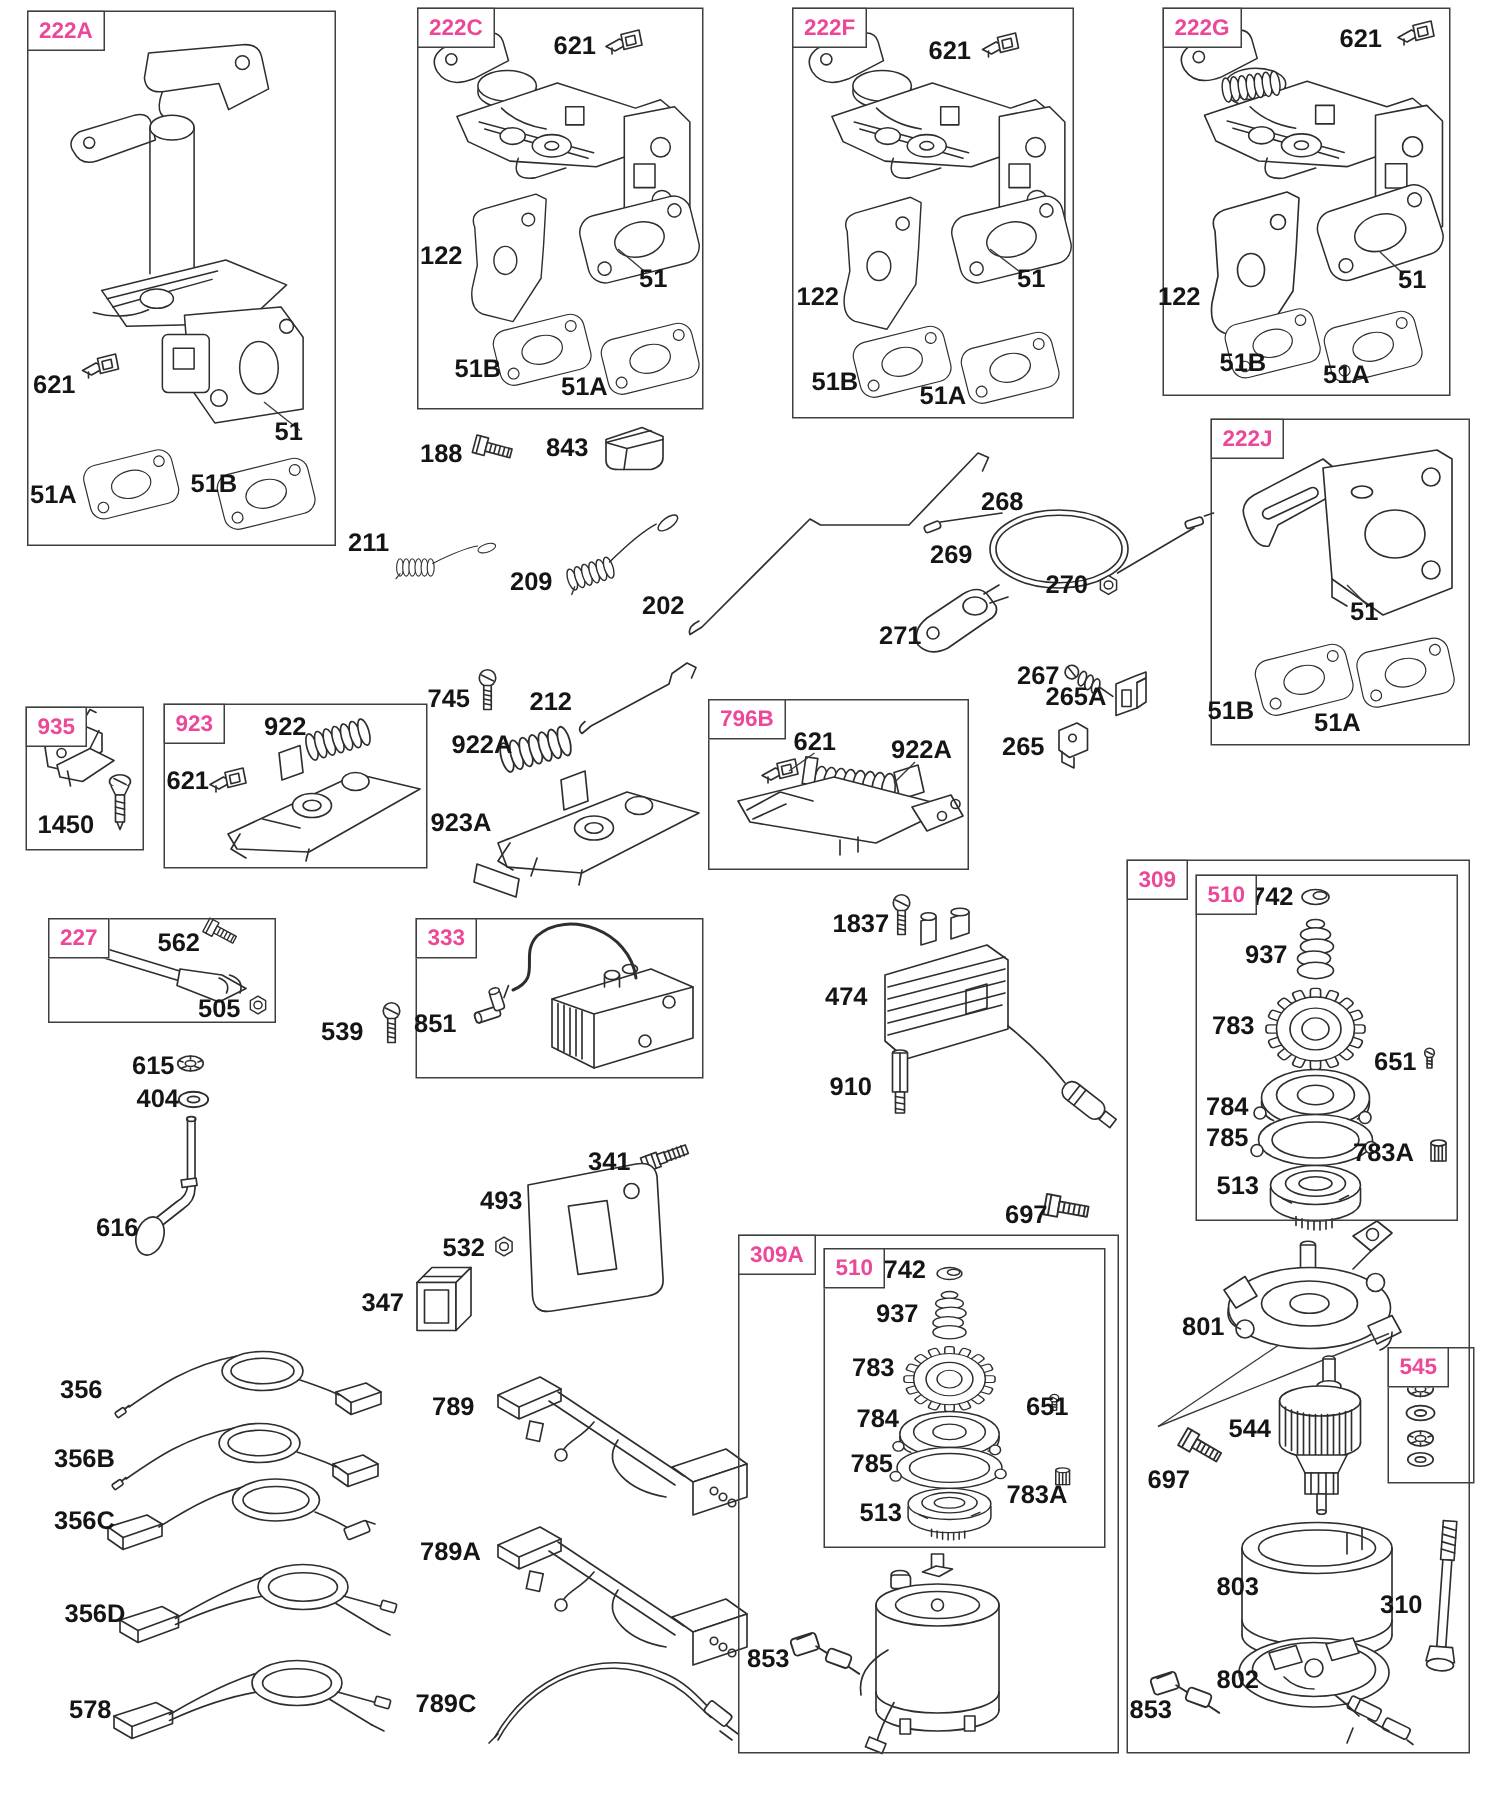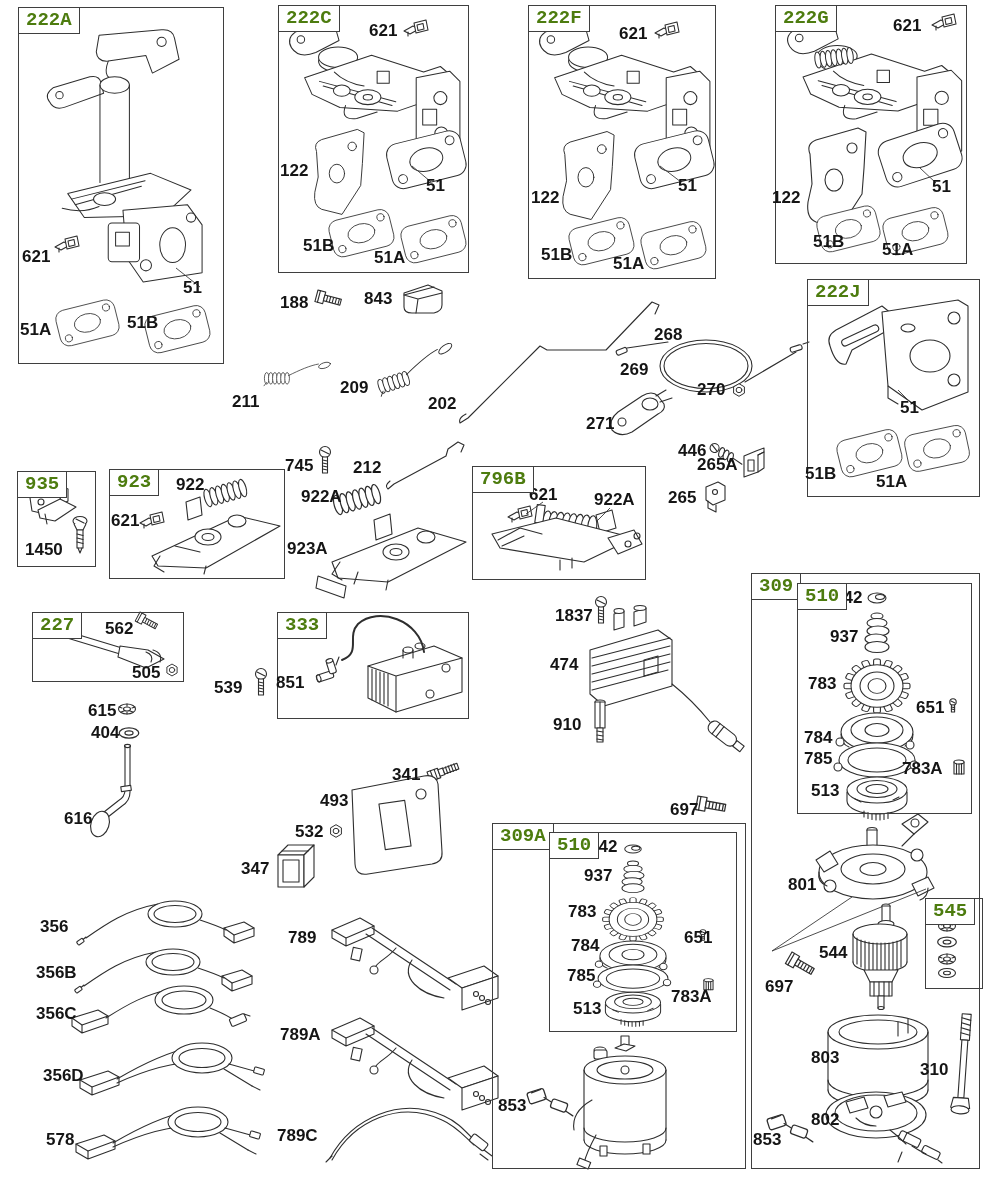--- a/index.html
+++ b/index.html
@@ -4,22 +4,22 @@
 <style>
   html,body{margin:0;padding:0;background:#fff;}
   .canvas{position:relative;width:1005px;height:1200px;background:#fff;overflow:hidden;
           font-family:"Liberation Sans","DejaVu Sans",sans-serif;}
   svg.art{position:absolute;left:0;top:0;z-index:1;}
   .s{stroke:#2e2e2e;stroke-width:1.1;fill:none;stroke-linecap:round;stroke-linejoin:round;}
   .sw{stroke:#2e2e2e;stroke-width:1.1;fill:#ffffff;stroke-linejoin:round;}
   .w2{stroke:#2e2e2e;stroke-width:2;fill:none;stroke-linecap:round;}
   .ld{stroke:#3a3a3a;stroke-width:0.9;fill:none;}
   .gbox{position:absolute;border:1.6px solid #3f3f3f;z-index:2;}
-  .gl{position:absolute;border:1.7px solid #3f3f3f;background:#fff;color:#4d7c0f;
-      font-size:19px;font-weight:bold;line-height:23px;padding:1px 7px;z-index:4;white-space:nowrap;font-family:Liberation Mono, monospace;}
+  .gl{position:absolute;border:1.7px solid #3f3f3f;background:#fff;color:#ec4899;
+      font-size:15px;font-weight:bold;line-height:23px;padding:1px 7px;z-index:4;white-space:nowrap;}
   .pl{position:absolute;color:#151515;font-size:17px;font-weight:600;line-height:19px;
       z-index:3;white-space:nowrap;}
 </style>
 </head>
 <body>
 
 <div class="canvas">
 
 <svg class="art" width="1005" height="1200" viewBox="0 0 1005 1200" xmlns="http://www.w3.org/2000/svg" xmlns:xlink="http://www.w3.org/1999/xlink">
 <defs>
@@ -657,28 +657,28 @@
 <div class="pl" style="left:932px;top:177px">51</div>
 <div class="pl" style="left:813px;top:232px">51B</div>
 <div class="pl" style="left:882px;top:240px">51A</div>
 
 <div class="pl" style="left:900px;top:398px">51</div>
 <div class="pl" style="left:805px;top:464px">51B</div>
 <div class="pl" style="left:876px;top:472px">51A</div>
 
 <div class="pl" style="left:280px;top:293px">188</div>
 <div class="pl" style="left:364px;top:289px">843</div>
-<div class="pl" style="left:232px;top:392px">211</div>
+<div class="pl" style="left:232px;top:352px">211</div>
 <div class="pl" style="left:340px;top:378px">209</div>
 <div class="pl" style="left:428px;top:394px">202</div>
 <div class="pl" style="left:654px;top:325px">268</div>
 <div class="pl" style="left:620px;top:360px">269</div>
 <div class="pl" style="left:697px;top:380px">270</div>
 <div class="pl" style="left:586px;top:414px">271</div>
-<div class="pl" style="left:678px;top:441px">446</div>
+<div class="pl" style="left:678px;top:441px">267</div>
 <div class="pl" style="left:697px;top:455px">265A</div>
 <div class="pl" style="left:668px;top:488px">265</div>
 <div class="pl" style="left:285px;top:456px">745</div>
 <div class="pl" style="left:353px;top:458px">212</div>
 <div class="pl" style="left:301px;top:487px">922A</div>
 <div class="pl" style="left:287px;top:539px">923A</div>
 
 <div class="pl" style="left:25px;top:540px">1450</div>
 <div class="pl" style="left:176px;top:475px">922</div>
 <div class="pl" style="left:111px;top:511px">621</div>

